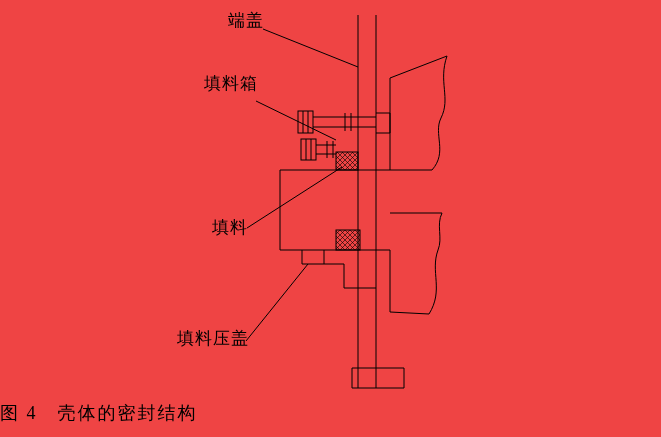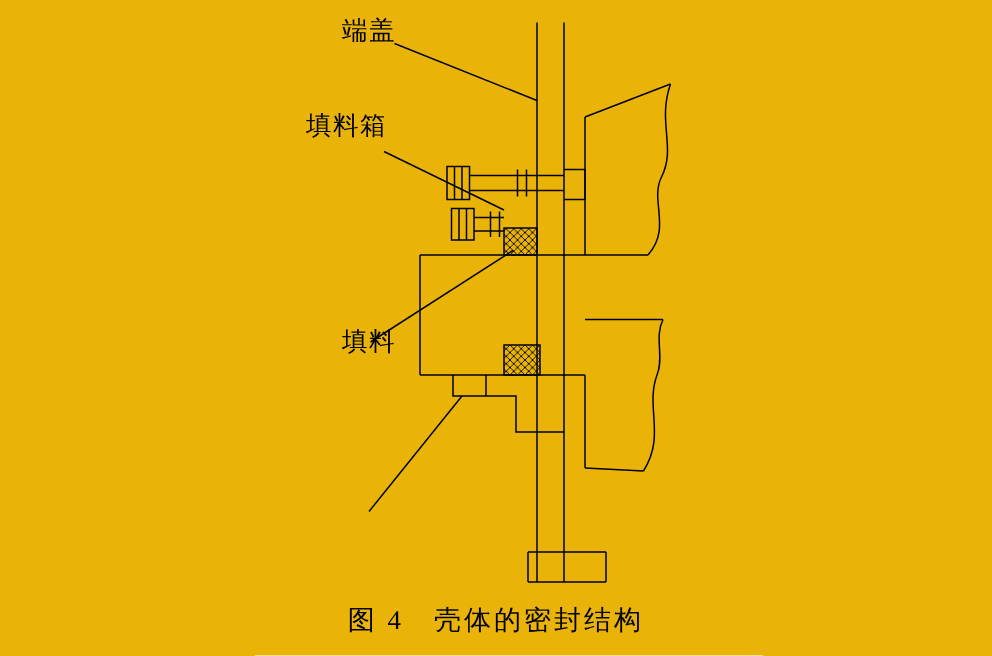--- a/index.html
+++ b/index.html
@@ -4,38 +4,37 @@
   <style>
     html, body {
       margin: 0;
       padding: 0;
       background: #ffffff;
     }
     .stage {
       position: relative;
       width: 661px;
       height: 437px;
-      background: #eab308;
+      background: #ef4444;
       overflow: hidden;
       font-family: "Liberation Serif", "DejaVu Serif", serif;
       color: #000000;
     }
     .figure-label {
       position: absolute;
       font-size: 17px;
       letter-spacing: 1px;
       white-space: nowrap;
       line-height: 1.1;
     }
     .caption {
       position: absolute;
       left: 0;
       top: 401px;
       width: 661px;
-      text-align: center;
       font-size: 18px;
       letter-spacing: 2px;
     }
     svg.drawing {
       position: absolute;
       left: 0;
       top: 0;
     }
     .ln {
       stroke: #000000;
@@ -120,17 +119,18 @@
     <g class="ln">
       <line x1="263" y1="29" x2="358" y2="67"></line>
       <line x1="256" y1="101" x2="336" y2="140"></line>
       <line x1="247" y1="228" x2="342" y2="167"></line>
       <line x1="246" y1="341" x2="308" y2="264"></line>
     </g>
   </svg>
 
   <div class="figure-label" style="left:228px; top:12px">端盖</div>
   <div class="figure-label" style="left:204px; top:75px">填料箱</div>
-  <div class="figure-label" style="left:228px; top:219px">填料</div>
+  <div class="figure-label" style="left:212px; top:219px">填料</div>
+  <div class="figure-label" style="left:177px; top:330px">填料压盖</div>
 
   <div class="caption">图 4　壳体的密封结构</div>
 
 </div>
 
 </body></html>

